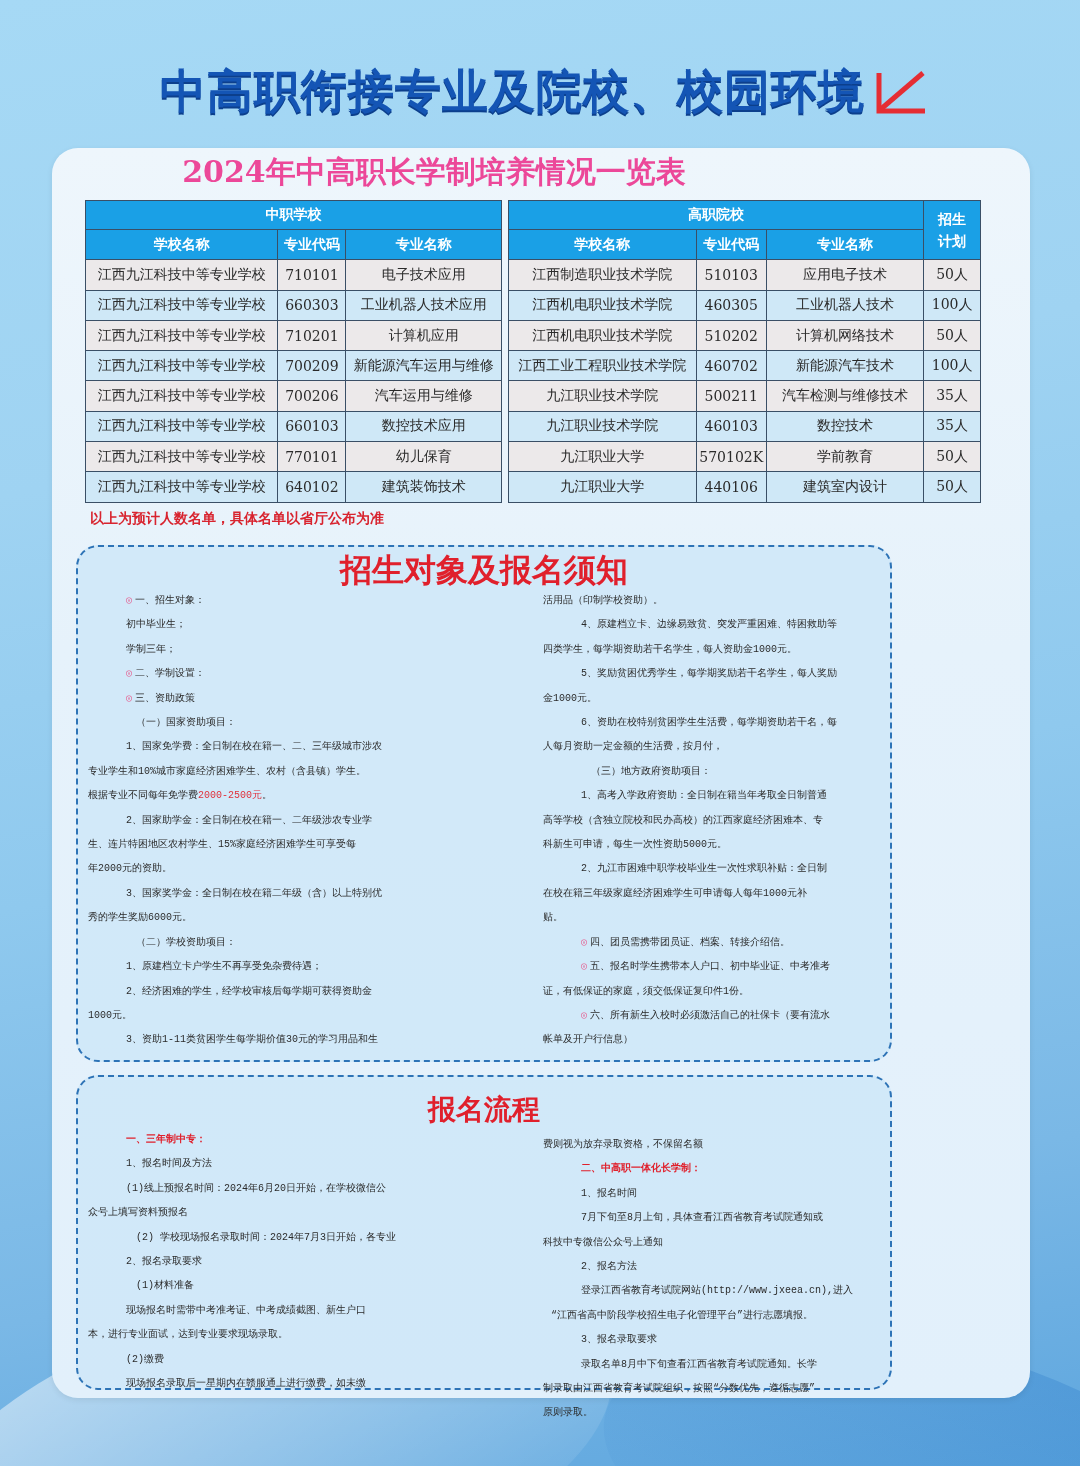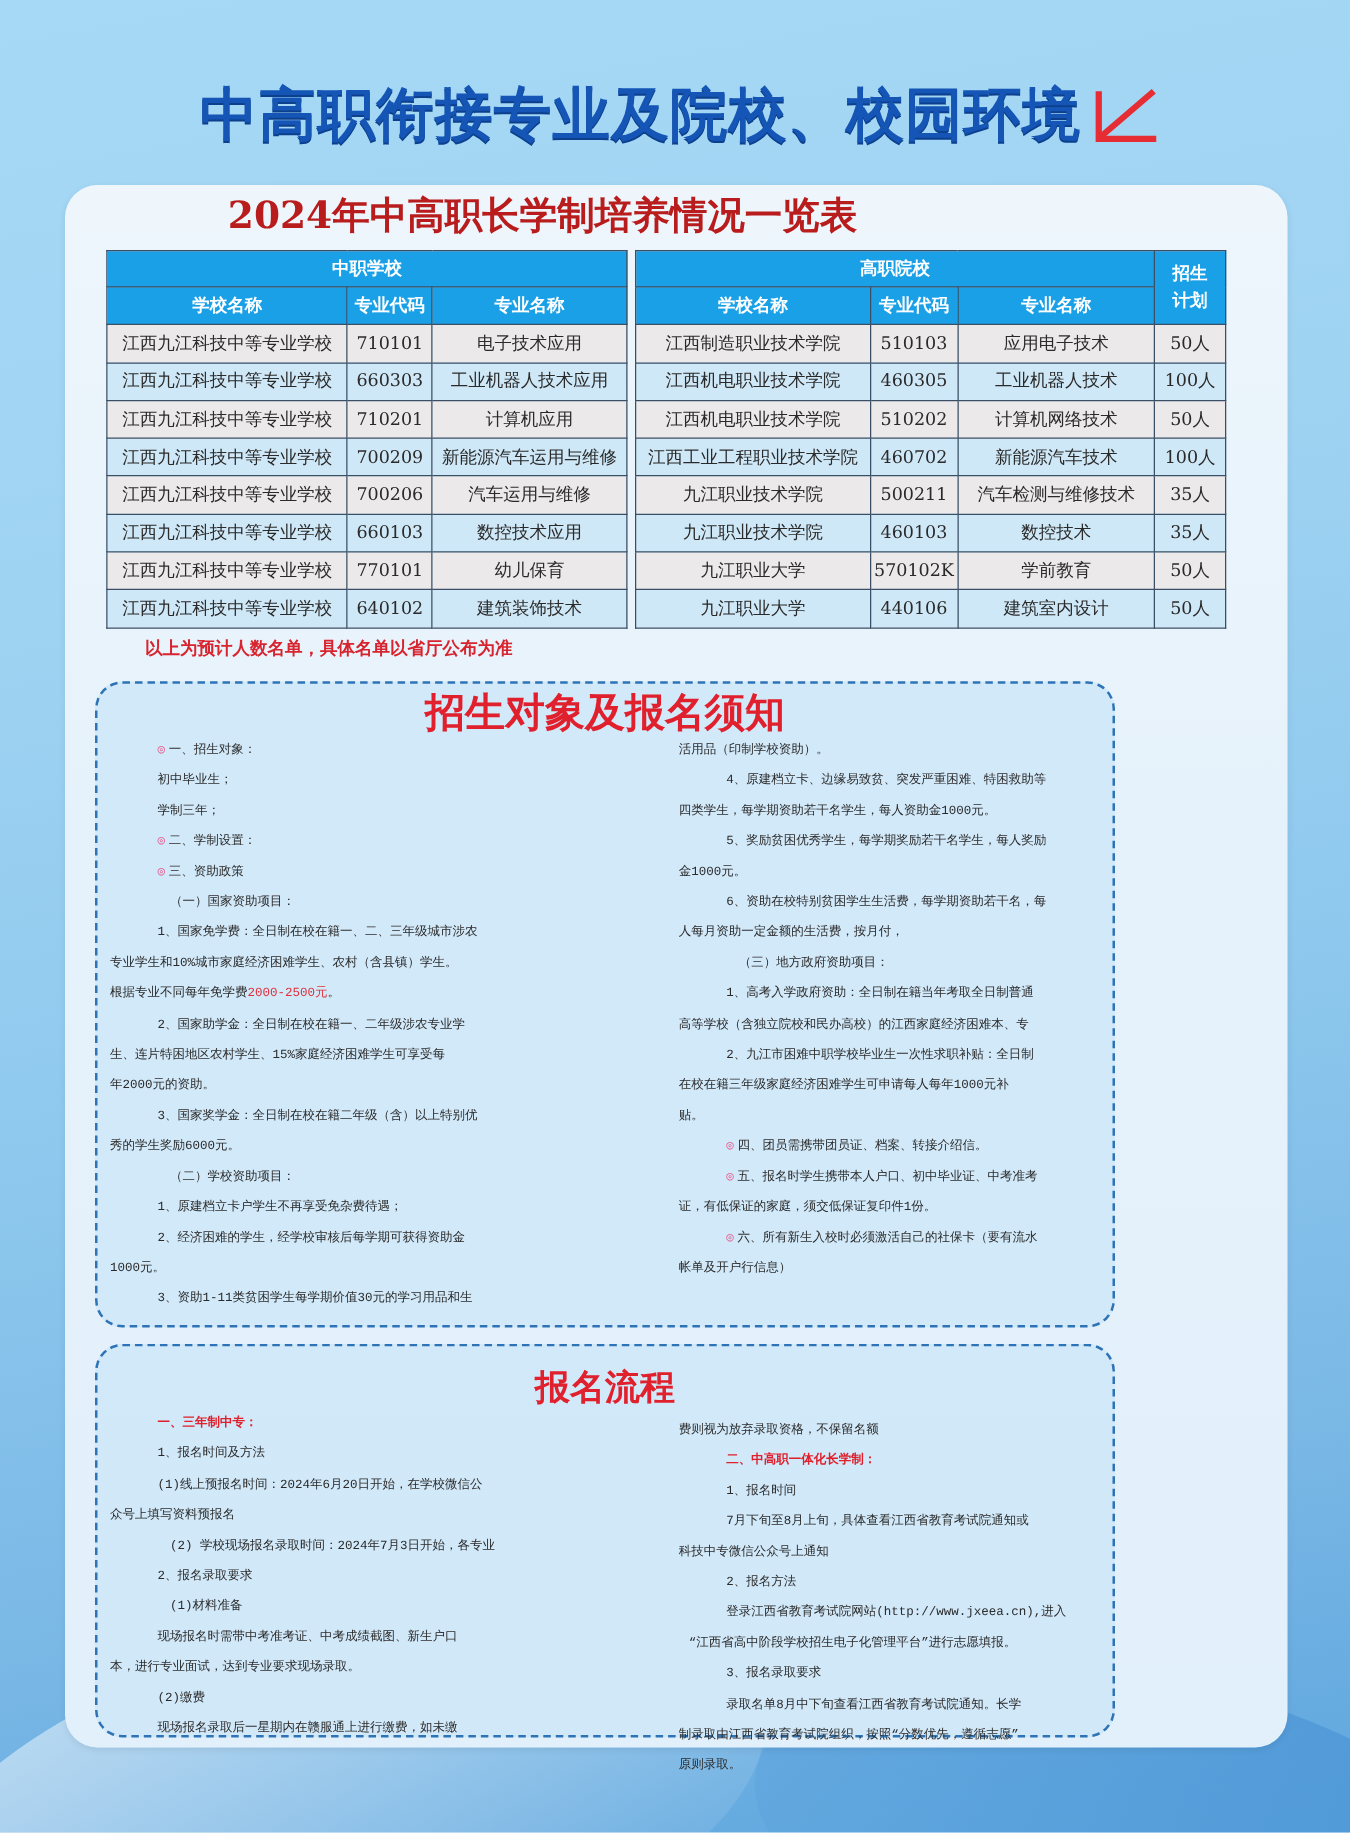--- a/index.html
+++ b/index.html
@@ -33,41 +33,41 @@
   .main-title .arrow svg { width: 100%; height: 100%; }
 
   .card {
     position: absolute; left: 52px; top: 148px; width: 978px; height: 1250px;
     background: linear-gradient(180deg, #eef6fc 0%, #e6f2fb 40%, #e2f0fb 100%);
     border-radius: 26px;
     box-shadow: 0 2px 6px rgba(0,0,0,0.08);
   }
   .table-title {
     position: absolute; left: 0; top: 152px; width: 868px; text-align: center;
-    font-family: "DejaVu Serif", serif; font-weight: bold; font-size: 30px; color: #b91c1c;
+    font-family: "DejaVu Serif", serif; font-weight: bold; font-size: 30px; color: #ec4899;
   }
   table.plan {
     position: absolute; top: 200px; border-collapse: collapse;
     font-family: "DejaVu Serif", "Liberation Serif", serif; font-size: 14px; border-radius: 28px;
   }
   table.plan td, table.plan th {
     border: 1px solid #3a4f66; text-align: center; height: 30.3px; padding: 0 2px;
     white-space: nowrap;
   }
   table.plan th {
     background: #1aa0e6; color: #fff; font-family: "DejaVu Sans", sans-serif; font-weight: bold; font-size: 14px;
   }
   table.plan th.group { height: 29px; }
   table.plan tr.odd td { background: #ece9ea; }
   table.plan tr.even td { background: #cfe8f7; }
   #tbl-left { left: 85px; width: 417px; }
   #tbl-right { left: 508px; width: 473px; }
 
   .note {
-    position: absolute; left: 116px; top: 510px; font-size: 14px; font-weight: bold; color: #d8242f;
+    position: absolute; left: 90px; top: 510px; font-size: 14px; font-weight: bold; color: #d8242f;
     font-family: "DejaVu Sans", sans-serif;
   }
 
   .panel {
     position: absolute; left: 76px; width: 816px;
     background: rgba(203, 230, 248, 0.75);
     border: 2px dashed #2d73b6; border-radius: 22px; padding-left: 26px;
   }
   #panel1 { top: 545px; height: 517px; }
   #panel2 { top: 1075px; height: 315px; }
@@ -272,20 +272,21 @@
   <p>活用品（印制学校资助）。</p>
   <p class="ind">4、原建档立卡、边缘易致贫、突发严重困难、特困救助等</p>
   <p>四类学生，每学期资助若干名学生，每人资助金1000元。</p>
   <p class="ind">5、奖励贫困优秀学生，每学期奖励若干名学生，每人奖励</p>
   <p>金1000元。</p>
   <p class="ind">6、资助在校特别贫困学生生活费，每学期资助若干名，每</p>
   <p>人每月资助一定金额的生活费，按月付，</p>
   <p class="ind2">（三）地方政府资助项目：</p>
   <p class="ind">1、高考入学政府资助：全日制在籍当年考取全日制普通</p>
   <p>高等学校（含独立院校和民办高校）的江西家庭经济困难本、专</p>
+  <p>科新生可申请，每生一次性资助5000元。</p>
   <p class="ind">2、九江市困难中职学校毕业生一次性求职补贴：全日制</p>
   <p>在校在籍三年级家庭经济困难学生可申请每人每年1000元补</p>
   <p>贴。</p>
   <p class="ind"><span class="circ">◎</span><span>四、团员需携带团员证、档案、转接介绍信。</span></p>
   <p class="ind"><span class="circ">◎</span><span>五、报名时学生携带本人户口、初中毕业证、中考准考</span></p>
   <p>证，有低保证的家庭，须交低保证复印件1份。</p>
   <p class="ind"><span class="circ">◎</span><span>六、所有新生入校时必须激活自己的社保卡（要有流水</span></p>
   <p>帐单及开户行信息）</p>
 </div>
 

